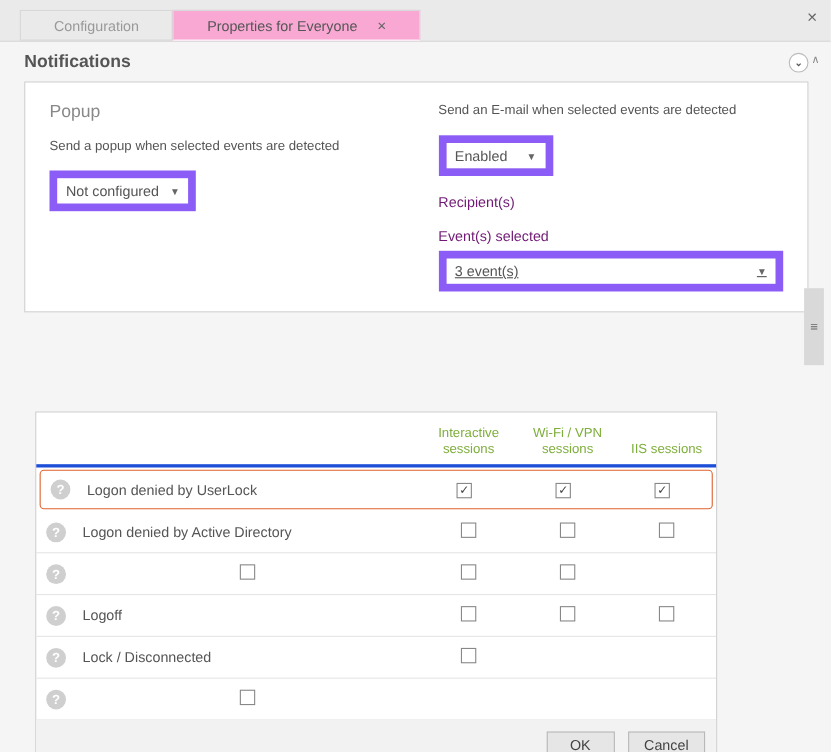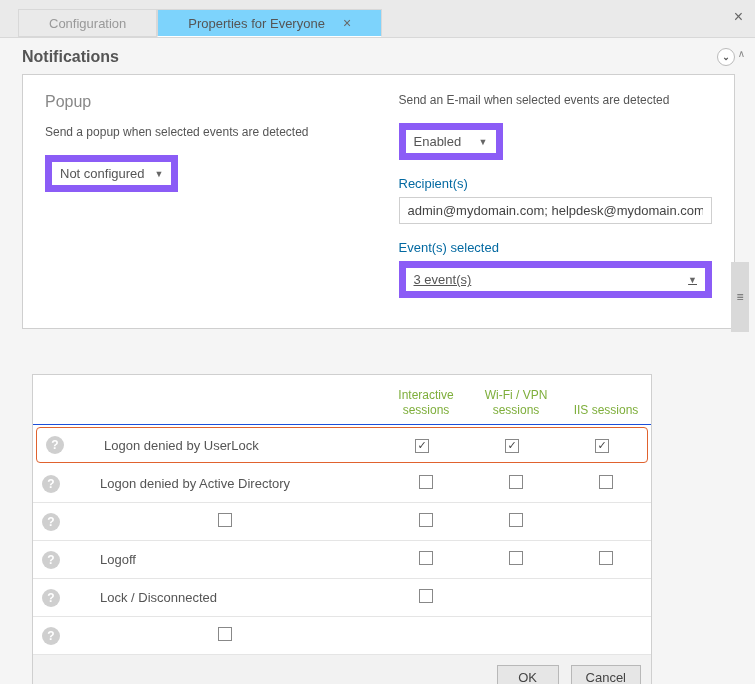--- a/index.html
+++ b/index.html
@@ -28,21 +28,21 @@
       height: 28px;
       padding: 0 30px;
       border: 1px solid #d8d8d8;
       margin-top: 9px;
       background: #eaeaea;
       color: #999;
       cursor: pointer;
       position: relative;
     }
     .tab.active {
-      background: #7dd3fc;
+      background: #f9a8d4;
       color: #555;
       border-bottom-color: #fff;
       z-index: 2;
     }
     .tab-close {
       margin-left: 18px;
       font-size: 14px;
       color: #666;
       cursor: pointer;
     }
@@ -77,28 +77,28 @@
       justify-content: center;
       cursor: pointer;
       font-size: 9px;
       background: #fff;
       color: #555;
     }
     .panel-box {
       margin: 0 20px 0 22px;
       border: 1px solid #cfcfcf;
       background: #fff;
-      padding: 18px 22px 30px 22px;
+      padding: 18px 22px 18px 22px;
       display: flex;
       gap: 40px;
     }
     .col { flex: 1; min-width: 0; }
     .col h3 { font-size: 16px; font-weight: normal; color: #888; margin-bottom: 14px; }
     .desc { font-size: 12px; color: #555; margin-bottom: 16px; }
-    .label { font-size: 13px; color: #0369a1; margin: 16px 0 6px 0; }
+    .label { font-size: 13px; color: #701a75; margin: 16px 0 6px 0; }
     .select-box {
       display: inline-flex;
       align-items: center;
       justify-content: space-between;
       border: 7px solid #8b5cf6;
       padding: 4px 8px;
       font-size: 13px;
       color: #555;
       background: #fff;
       cursor: pointer;
@@ -149,21 +149,21 @@
       width: 620px;
       background: #fff;
       border: 1px solid #cfcfcf;
       z-index: 20;
     }
     .events-head {
       display: grid;
       grid-template-columns: 36px 1fr 90px 90px 90px;
       align-items: end;
       height: 50px;
-      border-bottom: 1px solid #1d4ed8;
+      border-bottom: 3px solid #1d4ed8;
     }
     .events-head div {
       text-align: center;
       font-size: 12px;
       color: #7eae3b;
       padding-bottom: 6px;
       line-height: 1.25;
     }
     .events-row {
       display: grid;
@@ -183,21 +183,21 @@
       border-radius: 50%;
       background: #cfcfcf;
       color: #fff;
       font-size: 12px;
       font-weight: bold;
       display: flex;
       align-items: center;
       justify-content: center;
       margin: 0 auto;
     }
-    .ev-label { font-size: 13px; color: #555; padding-left: 6px; margin-left: 25px; }
+    .ev-label { font-size: 13px; color: #555; padding-left: 6px; }
     .cb-cell { text-align: center; }
     .cb {
       width: 14px; height: 14px;
       border: 1px solid #888;
       display: inline-flex;
       align-items: center;
       justify-content: center;
       font-size: 11px;
       color: #444;
       background: #fff;
@@ -255,21 +255,20 @@
       </div>
     </div>
 
     <div class="col">
       <div class="desc">Send an E-mail when selected events are detected</div>
       <div class="select-box">
         <span>Enabled</span>
         <span class="caret">▼</span>
       </div>
       <div class="label">Recipient(s)</div>
-      <input class="text-input" value="admin@mydomain.com; helpdesk@mydomain.com" style="">
       <div class="label">Event(s) selected</div>
       <div class="select-box full">
         <span>3 event(s)</span>
         <span class="caret">▼</span>
       </div>
     </div>
   </div>
 
   <div class="events-popup">
     <div class="events-head">

